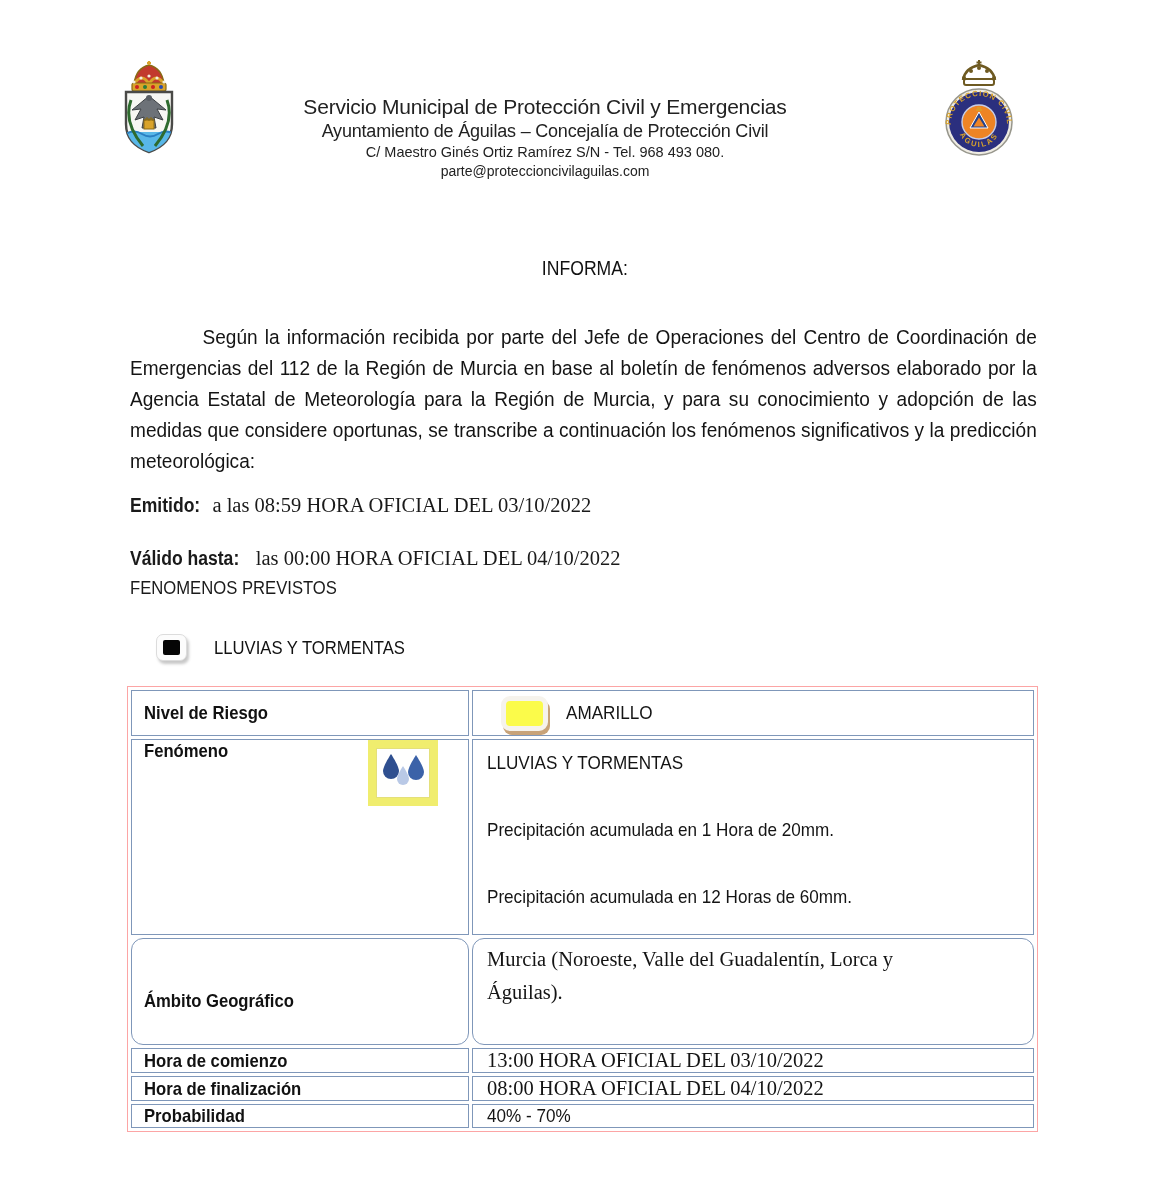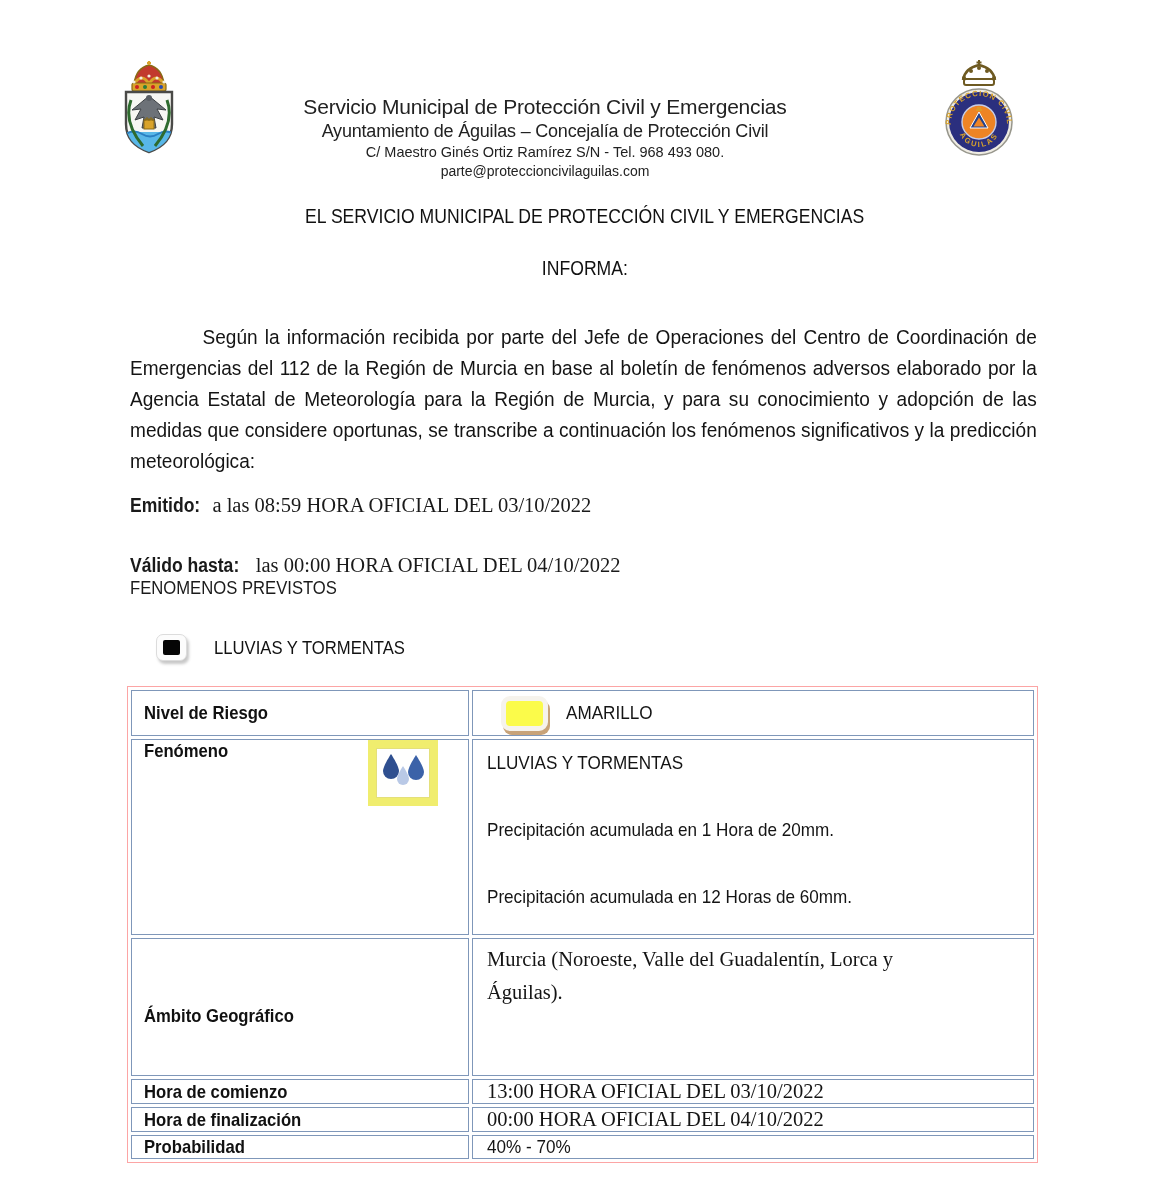--- a/index.html
+++ b/index.html
@@ -26,21 +26,21 @@
   .informa   { position:absolute; left:0; right:0; top:257px; text-align:center; font-size:20px; color:#111; }
 
   .intro {
     position:absolute; left:130px; top:321px; width:975px;
     transform:scaleX(.93); transform-origin:0 0;
     font-size:20.5px; line-height:31px; text-align:justify; text-indent:78px; color:#141414;
   }
 
   .inline-line { position:absolute; left:130px; white-space:nowrap; }
   .line-emitido { top:494px; }
-  .line-valido  { top:547px;margin-top:7px; }
+  .line-valido  { top:547px; }
   .line-fenprev { top:577px; font-size:18.5px; }
   .bold-label { font-weight:bold; font-size:19.5px; }
   .serif-val  { font-family:"Liberation Serif", serif; font-size:20.5px; }
 
   
   .bullet-row { position:absolute; left:156px; top:634px; display:flex; align-items:center; }
   .bullet-box {
     width:31px; height:27px; background:#fcfcfc;
     border:1px solid #dcdcdc; border-radius:7px;
     box-shadow:2px 3px 3px rgba(0,0,0,.22);
@@ -57,21 +57,21 @@
   }
   table.alert td { border:1.8px solid #7f97b9; vertical-align:middle; background:#fff; }
   td.c1 { width:338px; padding-left:12px; }
   td.c2 { padding-left:14px; }
   .lbl { font-weight:bold; font-size:18.5px; color:#111; }
   .sansval { font-size:19px; color:#141414; }
   .serifcell { font-family:"Liberation Serif", serif; font-size:20.5px; color:#141414; }
 
   tr.r-nivel  td { height:46px; }
   tr.r-fen    td { height:196px; vertical-align:top; }
-  tr.r-ambito td { height:138px; }
+  tr.r-ambito td { height:107px;border-radius:12px; }
   tr.r-hc td, tr.r-hf td { height:16px; }
   tr.r-prob td { height:23px; }
 
   .nivel-val { display:flex; align-items:center; gap:18px; padding:2px 0 2px 14px; }
   .chip {
     width:47px; height:35px; background:#fbfb4a;
     border:5px solid #f6f3ec; border-radius:9px;
     box-shadow:2px 4px 0 #c8a379;
   }
 
@@ -162,23 +162,20 @@
       </defs>
       <text font-family="Liberation Sans, sans-serif" font-size="7.6" font-weight="bold" fill="#d9a32a" letter-spacing="1.1">
         <textPath href="#arcTop" startOffset="50%" text-anchor="middle">PROTECCION CIVIL</textPath>
       </text>
       <text font-family="Liberation Sans, sans-serif" font-size="7.6" font-weight="bold" fill="#d9a32a" letter-spacing="2">
         <textPath href="#arcBot" startOffset="50%" text-anchor="middle">AGUILAS</textPath>
       </text>
     </svg>
   </div>
 
-  <div class="doc-title">
-    <span class="condensed-c">EL SERVICIO MUNICIPAL DE PROTECCIÓN CIVIL Y EMERGENCIAS</span>
-  </div>
   <div class="informa">
     <span class="condensed-c">INFORMA:</span>
   </div>
 
   <p class="intro">Según la información recibida por parte del Jefe de Operaciones del Centro de Coordinación de Emergencias del 112 de la Región de Murcia en base al boletín de fenómenos adversos elaborado por la Agencia Estatal de Meteorología para la Región de Murcia, y para su conocimiento y adopción de las medidas que considere oportunas, se transcribe a continuación los fenómenos significativos y la predicción meteorológica:</p>
 
   <div class="inline-line line-emitido">
     <span class="bold-label condensed">Emitido:</span>
     <span class="serif-val">a las 08:59 HORA OFICIAL DEL 03/10/2022</span>
   </div>
@@ -252,21 +249,21 @@
         <td class="c1">
           <span class="lbl condensed">Hora de comienzo</span>
         </td>
         <td class="c2 serifcell">13:00 HORA OFICIAL DEL 03/10/2022</td>
       </tr>
 
       <tr class="r-hf">
         <td class="c1">
           <span class="lbl condensed">Hora de finalización</span>
         </td>
-        <td class="c2 serifcell">00:00 HORA OFICIAL DEL 04/10/2022</td>
+        <td class="c2 serifcell">08:00 HORA OFICIAL DEL 04/10/2022</td>
       </tr>
 
       <tr class="r-prob">
         <td class="c1">
           <span class="lbl condensed">Probabilidad</span>
         </td>
         <td class="c2">
           <span class="sansval condensed">40% - 70%</span>
         </td>
       </tr>

